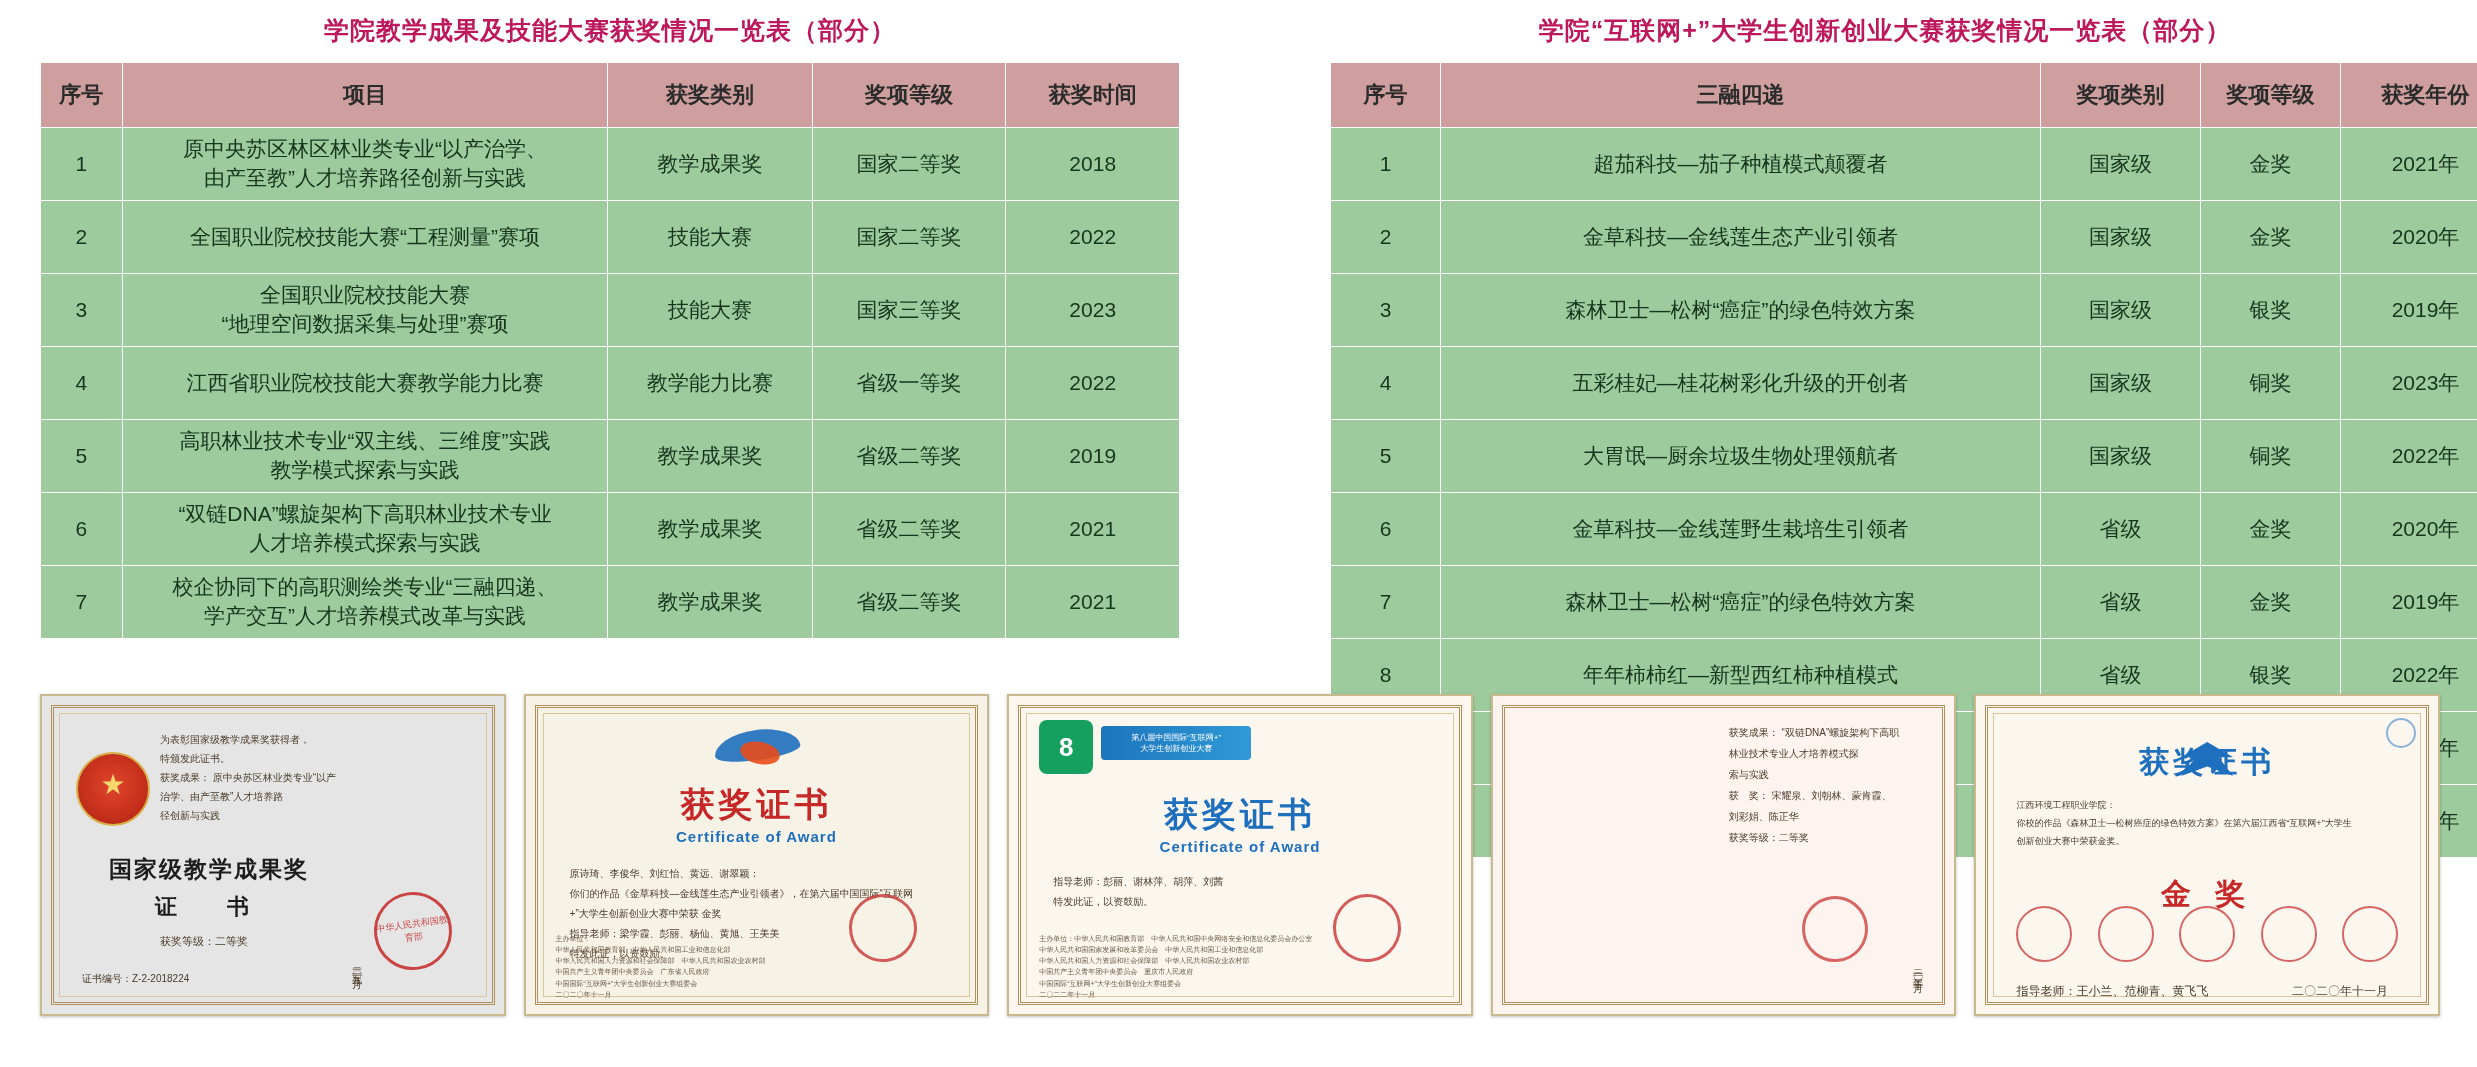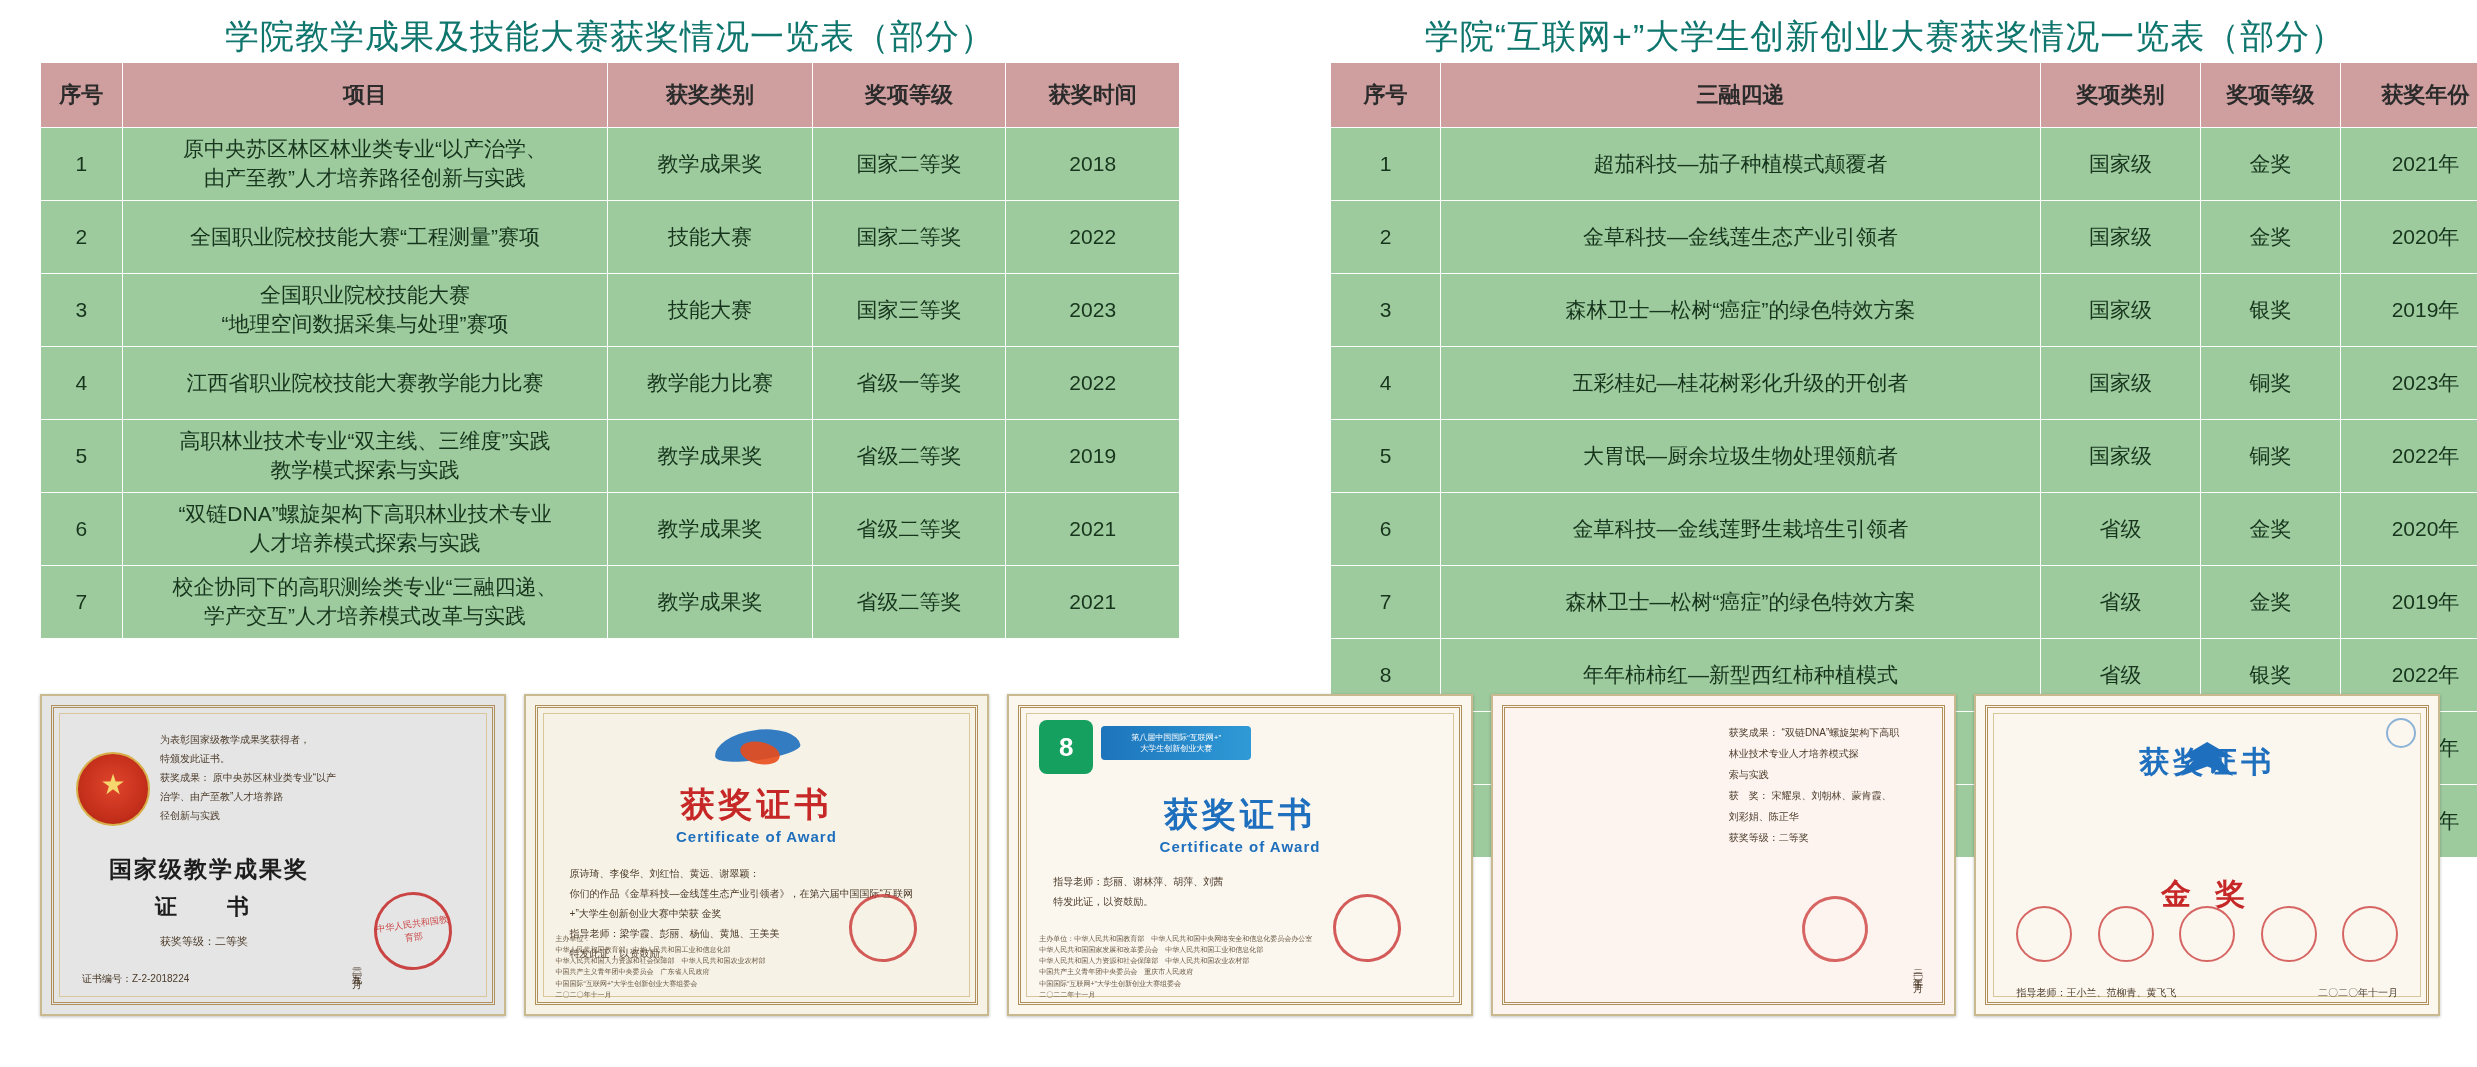--- a/index.html
+++ b/index.html
@@ -17,23 +17,23 @@
     position: relative;
   }
   .page {
     position: relative;
     width: 2477px;
     height: 1067px;
   }
   
   .title {
     position: absolute;
-    font-size: 34px;
-    font-weight: normal;
-    color: #0f766e;
+    font-size: 25px;
+    font-weight: bold;
+    color: #be185d;
     letter-spacing: 1px;
     white-space: nowrap;
   }
   #title-left  { left: 40px;  top: 14px; width: 1140px; text-align: center; }
   #title-right { left: 1330px; top: 14px; width: 1110px; text-align: center; }
 
   
   .tbl-wrap { position: absolute; }
   #tbl-left-wrap  { left: 40px;  top: 62px;  width: 1140px; }
   #tbl-right-wrap { left: 1330px; top: 62px; width: 1110px; }
@@ -269,22 +269,22 @@
   }
   #cert5 .seals {
     position: absolute; left: 40px; right: 40px; bottom: 52px;
     display: flex; justify-content: space-between;
   }
   #cert5 .seals span {
     width: 52px; height: 52px; border-radius: 50%;
     border: 2px solid #c62828; opacity: .7;
   }
   #cert5 .foot5 {
-    position: absolute; left: 40px; right: 40px; bottom: 14px;
-    font-size: 10px; color: #4b3b2a; display: flex; justify-content: space-between;
+    position: absolute; left: 40px; right: 50px; bottom: 14px;
+    font-size: 12px; color: #4b3b2a; display: flex; justify-content: space-between;
   }
   #cert5 .corner {
     position: absolute; right: 22px; top: 22px; width: 26px; height: 26px;
     border: 2px solid #1e6fbd; border-radius: 50%; opacity: .5;
   }
 </style>
 </head>
 <body>
 
 <div class="page">
@@ -552,20 +552,23 @@
       <div class="seal4"></div>
       <div class="date4">二〇二一年十二月</div>
     </div>
 
     <div class="cert" id="cert5">
       <div class="inner-border"></div>
       <div class="inner-border2"></div>
       <div class="corner"></div>
       <div class="eagle"></div>
       <div class="hz5">获奖证书</div>
+      <div class="body5" style="white-space:pre-line">江西环境工程职业学院：
+你校的作品《森林卫士—松树癌症的绿色特效方案》在第六届江西省“互联网+”大学生
+创新创业大赛中荣获金奖。</div>
       <div class="gold5">金 奖</div>
       <div class="seals">
         <span></span>
         <span></span>
         <span></span>
         <span></span>
         <span></span>
       </div>
       <div class="foot5">
         <span>指导老师：王小兰、范柳青、黄飞飞</span>

